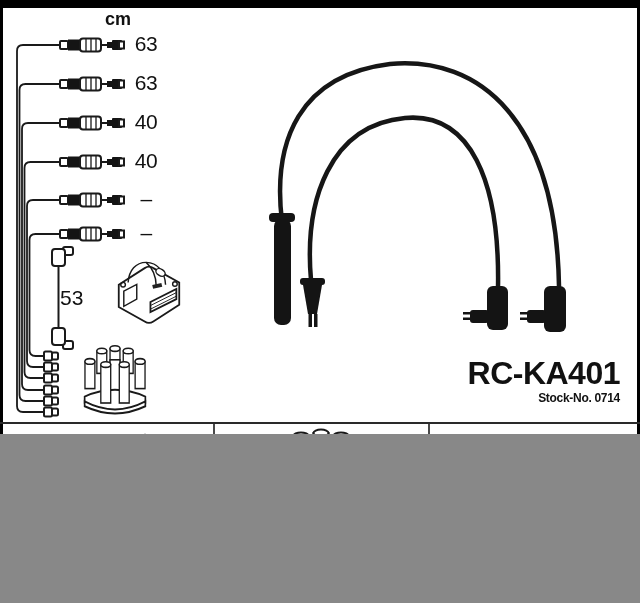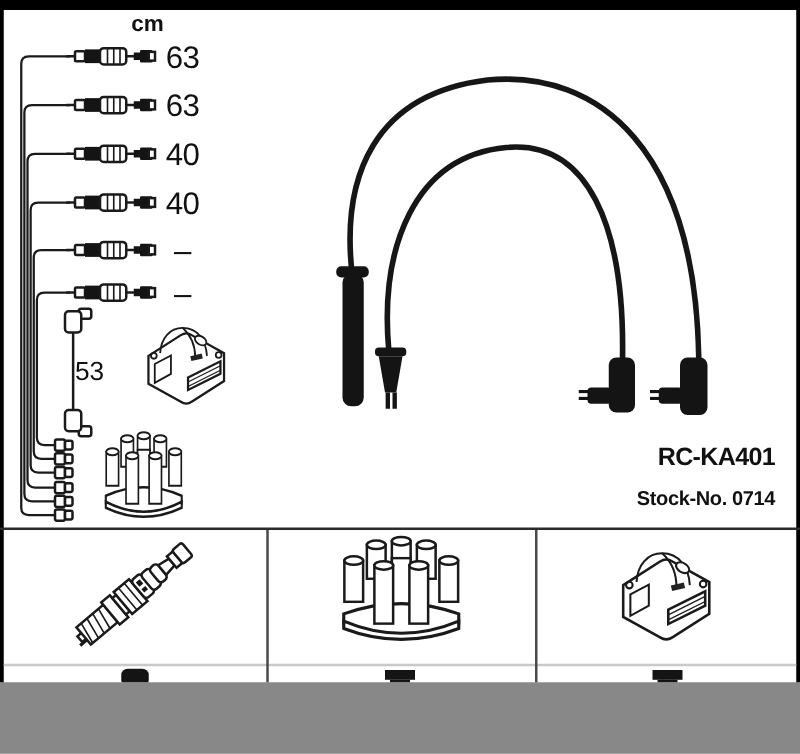--- a/index.html
+++ b/index.html
@@ -1,26 +1,26 @@
 <!DOCTYPE html>
 <html><head>
 <meta charset="utf-8">
 <style>
   html,body{margin:0;padding:0;background:#888;}
   .canvas{
-    position:relative;width:640px;height:546px;background:#ffffff;
+    position:relative;width:640px;height:434px;background:#ffffff;
     font-family:"Liberation Sans", sans-serif;color:#111;overflow:hidden;
   }
   .bar{position:absolute;background:#000;}
   .txt{position:absolute;color:#111;}
-  .len{left:123px;width:46px;text-align:center;font-size:25px;font-weight:500;letter-spacing:-0.5px;}
+  .len{left:123px;width:46px;text-align:center;font-size:21px;font-weight:500;letter-spacing:-0.5px;}
   .cm{left:95px;top:9px;width:46px;text-align:center;font-size:18px;font-weight:bold;}
   .len53{left:60px;top:286px;width:38px;text-align:left;font-size:21px;font-weight:500;}
-  .code{left:380px;top:355px;width:240px;text-align:right;font-size:20px;font-weight:bold;letter-spacing:-0.5px;}
-  .stock{left:380px;top:391px;width:240px;text-align:right;font-size:16px;font-weight:bold;letter-spacing:-0.3px;}
+  .code{left:380px;top:355px;width:240px;text-align:right;font-size:32px;font-weight:bold;letter-spacing:-0.5px;}
+  .stock{left:380px;top:391px;width:240px;text-align:right;font-size:12px;font-weight:bold;letter-spacing:-0.3px;}
   .tline{position:absolute;}
   svg{position:absolute;left:0;}
   .ws{fill:#fff;stroke:#1a1a1a;stroke-width:2px;}
   .ws2{fill:#fff;stroke:#1a1a1a;stroke-width:2.5px;}
   .ns{fill:none;stroke:#1a1a1a;stroke-width:2px;}
   .s1{fill:none;stroke:#1a1a1a;stroke-width:1.3px;}
   .s2{fill:none;stroke:#1a1a1a;stroke-width:2px;}
   .bk{fill:#141414;stroke:none;}
   .wire{fill:none;stroke:#161616;stroke-width:4.5px;stroke-linecap:round;}
   .harness{fill:none;stroke:#1a1a1a;stroke-width:1.8px;}

